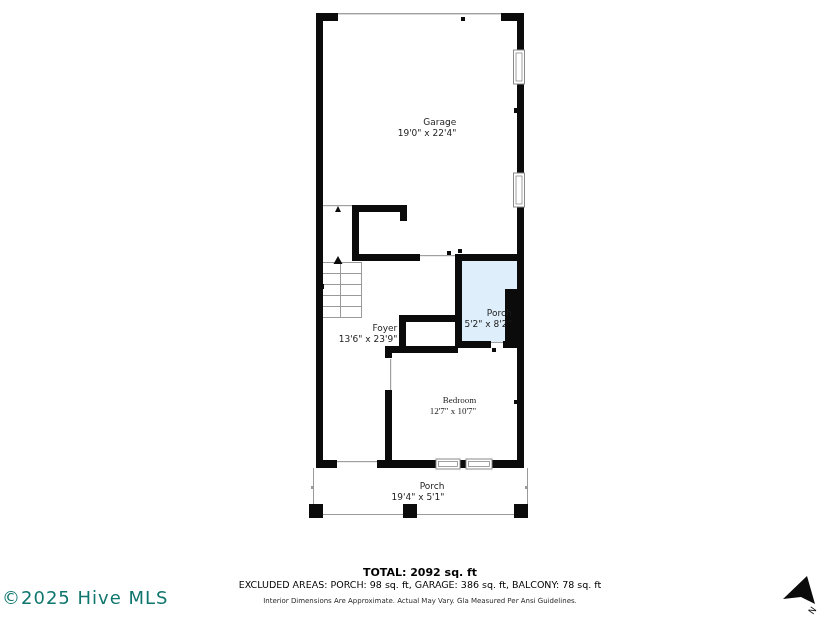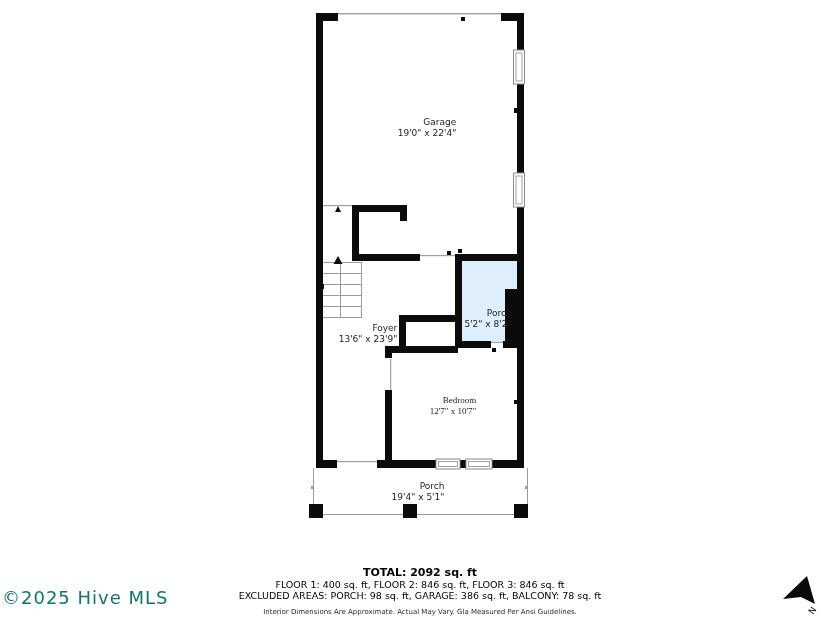--- a/index.html
+++ b/index.html
@@ -153,20 +153,19 @@
     <span class="rname">Bedroom</span>
     <span class="rdims">12'7" x 10'7"</span>
   </div>
   <div class="room-label" style="left:418px;top:481px;">
     <span class="rname">Porch</span>
     <span class="rdims">19'4" x 5'1"</span>
   </div>
 
   <div class="summary">
     <div class="total">TOTAL: 2092 sq. ft</div>
-    <div class="line">FLOOR 1: 400 sq. ft, FLOOR 2: 846 sq. ft, FLOOR 3: 846 sq. ft</div>
     <div class="line">EXCLUDED AREAS: PORCH: 98 sq. ft, GARAGE: 386 sq. ft, BALCONY: 78 sq. ft</div>
     <div class="disclaimer">Interior Dimensions Are Approximate. Actual May Vary. Gla Measured Per Ansi Guidelines.</div>
   </div>
 
   <div class="watermark">©2025 Hive MLS</div>
 
 </div>
 
 </body></html>

